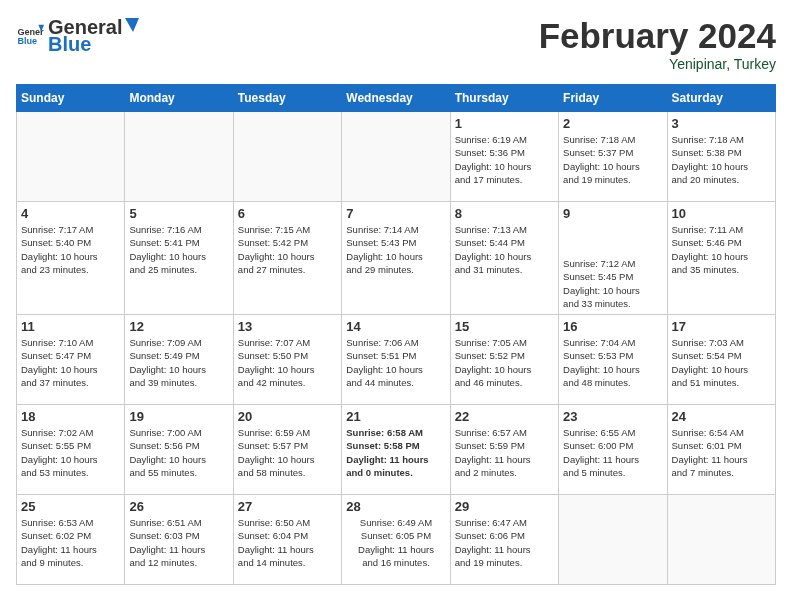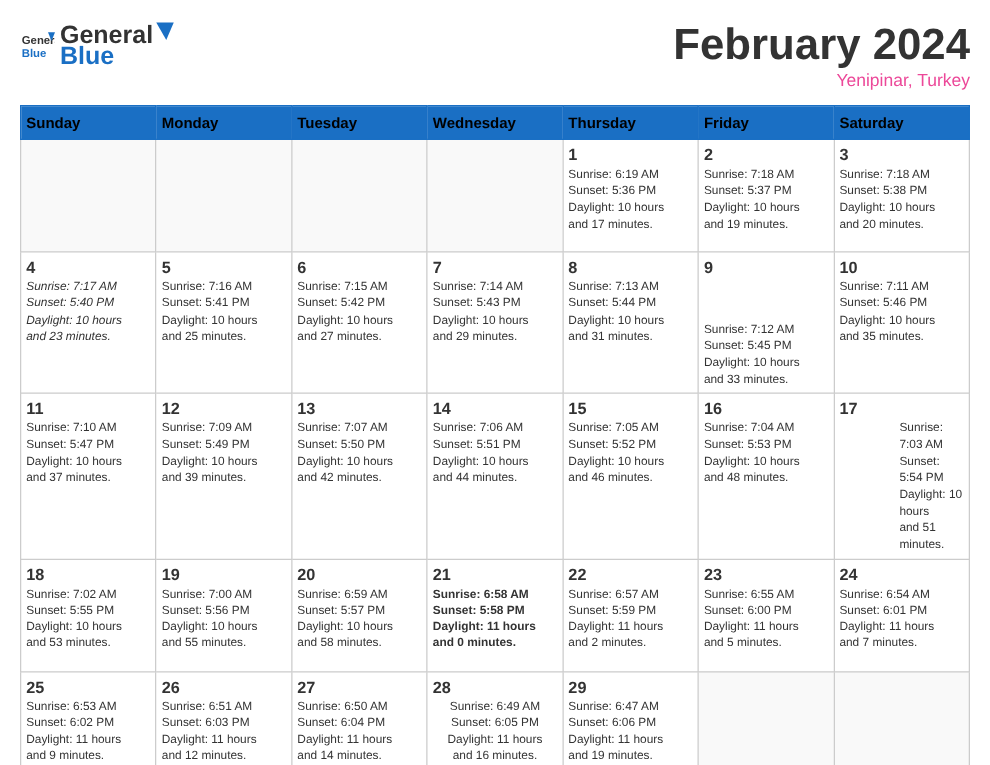--- a/index.html
+++ b/index.html
@@ -28,30 +28,30 @@
     .title-block {
       text-align: right;
     }
     .calendar-title {
       font-size: 35px;
       font-weight: bold;
       color: #333;
     }
     .calendar-subtitle {
       font-size: 14px;
-      color: #ec4899;
+      color: #14532d;
     }
     table {
       width: 100%;
       border-collapse: collapse;
       table-layout: fixed;
     }
     th {
       background-color: #1a6fc4;
-      color: #000000;
+      color: #ffffff;
       font-size: 12px;
       font-weight: bold;
       padding: 6px 4px;
       text-align: left;
       border: 1px solid #1a6fc4;
     }
     td {
       border: 1px solid #ccc;
       vertical-align: top;
       padding: 4px;
@@ -137,21 +137,21 @@
           <div class="day-num">3</div>
           <div class="day-info" style="white-space: pre-line;">Sunrise: 7:18 AM
 Sunset: 5:38 PM
 Daylight: 10 hours
 and 20 minutes.</div>
         </td>
       </tr>
       <tr>
         <td>
           <div class="day-num">4</div>
-          <div class="day-info" style="white-space: pre-line; font-style: italic;">Sunrise: 7:17 AM
+          <div class="day-info" style="white-space: pre-line;">Sunrise: 7:17 AM
 Sunset: 5:40 PM
 Daylight: 10 hours
 and 23 minutes.</div>
         </td>
         <td>
           <div class="day-num">5</div>
           <div class="day-info" style="white-space: pre-line;">Sunrise: 7:16 AM
 Sunset: 5:41 PM
 Daylight: 10 hours
 and 25 minutes.</div>
@@ -230,21 +230,21 @@
         </td>
         <td>
           <div class="day-num">16</div>
           <div class="day-info" style="white-space: pre-line;">Sunrise: 7:04 AM
 Sunset: 5:53 PM
 Daylight: 10 hours
 and 48 minutes.</div>
         </td>
         <td>
           <div class="day-num">17</div>
-          <div class="day-info" style="white-space: pre-line; margin-left: 48px;">Sunrise: 7:03 AM
+          <div class="day-info" style="white-space: pre-line;">Sunrise: 7:03 AM
 Sunset: 5:54 PM
 Daylight: 10 hours
 and 51 minutes.</div>
         </td>
       </tr>
       <tr>
         <td>
           <div class="day-num">18</div>
           <div class="day-info" style="white-space: pre-line;">Sunrise: 7:02 AM
 Sunset: 5:55 PM

